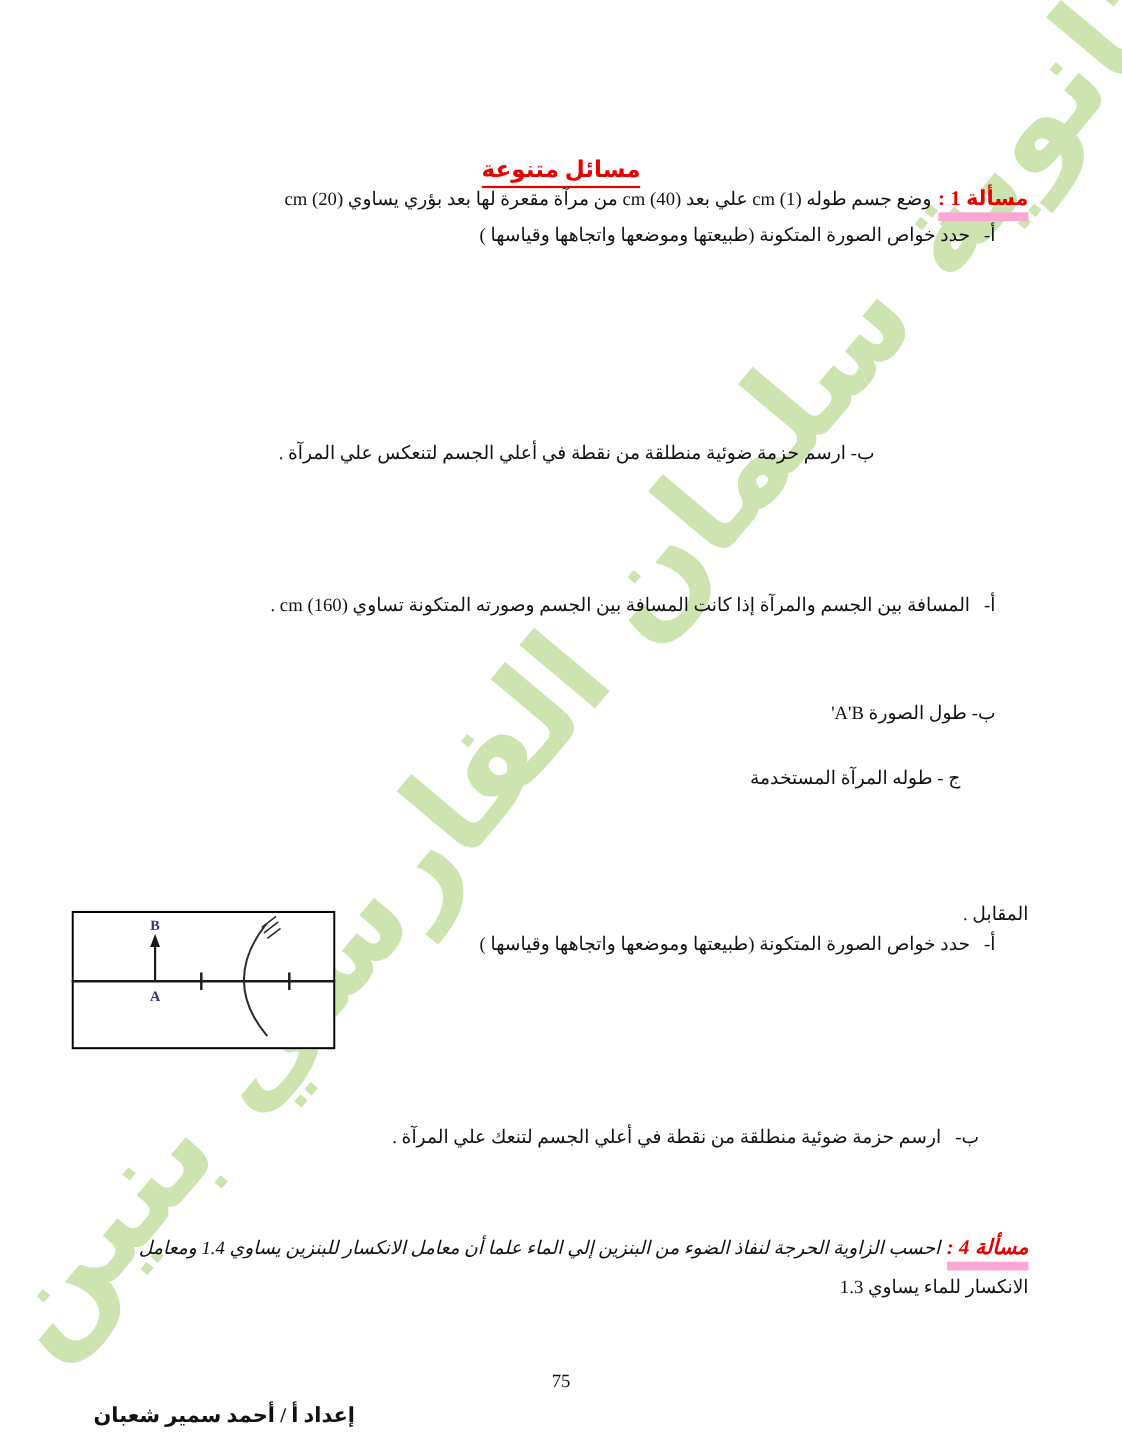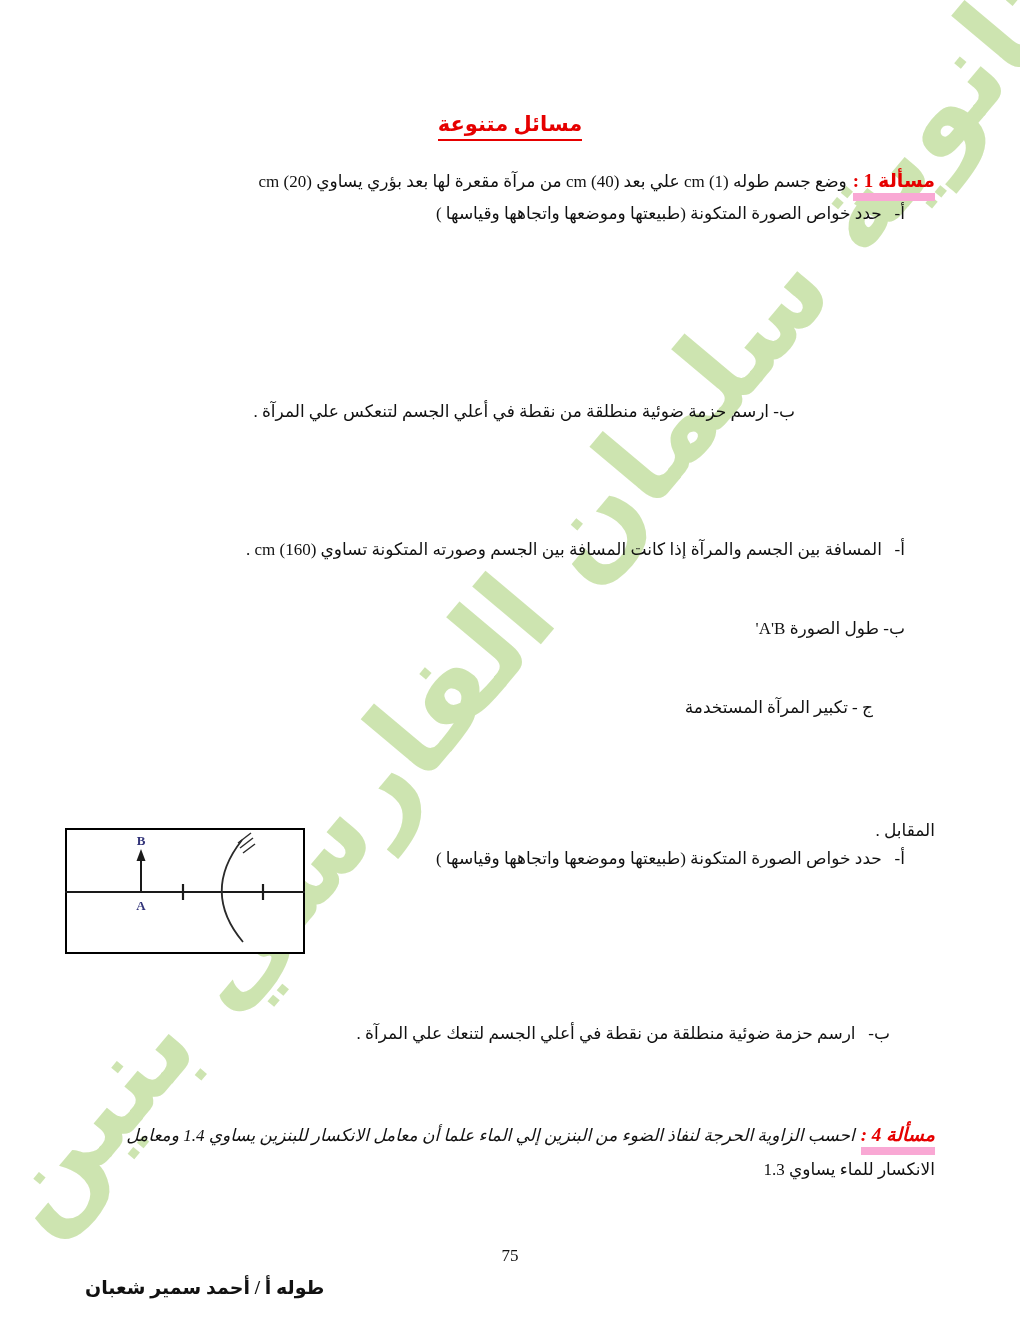--- a/index.html
+++ b/index.html
@@ -87,33 +87,33 @@
 </style>
 </head>
 <body>
 
 <div class="page">
 
   <div class="watermark">ثانوية سلمان الفارسي بنين</div>
 
   <div class="layer">
 
-    <div class="doc-title" style="top:112px;">
+    <div class="doc-title" style="top:142px;">
       <span class="tspan">مسائل متنوعة</span>
     </div>
 
     <div class="line" style="top:168px;right:85px;">
       <span class="mas-label">مسألة 1 :</span><span>وضع جسم طوله (1) cm علي بعد (40) cm من مرآة مقعرة لها بعد بؤري يساوي (20) cm</span>
     </div>
     <div class="line" style="top:201px;right:115px;">أ-&nbsp;&nbsp; حدد خواص الصورة المتكونة (طبيعتها وموضعها واتجاهها وقياسها )</div>
     <div class="line" style="top:399px;right:225px;">ب- ارسم حزمة ضوئية منطلقة من نقطة في أعلي الجسم لتنعكس علي المرآة .</div>
 
     <div class="line" style="top:537px;right:115px;">أ-&nbsp;&nbsp; المسافة بين الجسم والمرآة إذا كانت المسافة بين الجسم وصورته المتكونة تساوي (160) cm .</div>
-    <div class="line" style="top:616px;right:115px;margin-left:40px;">ب- طول الصورة A'B'</div>
-    <div class="line" style="top:695px;right:147px;">ج - تكبير المرآة المستخدمة</div>
+    <div class="line" style="top:636px;right:115px;margin-left:40px;">ب- طول الصورة A'B'</div>
+    <div class="line" style="top:695px;right:147px;">ج - طوله المرآة المستخدمة</div>
 
     <div class="line" style="top:818px;right:85px;">المقابل .</div>
     <div class="line" style="top:846px;right:115px;">أ-&nbsp;&nbsp; حدد خواص الصورة المتكونة (طبيعتها وموضعها واتجاهها وقياسها )</div>
     <div class="line" style="top:1021px;right:130px;">ب-&nbsp;&nbsp; ارسم حزمة ضوئية منطلقة من نقطة في أعلي الجسم لتنعك علي المرآة .</div>
 
     <div class="diagram">
       <svg width="240" height="126" viewBox="0 0 240 126">
 
         <rect x="1" y="1" width="238" height="124" fill="none" stroke="#000" stroke-width="2"></rect>
 
@@ -137,16 +137,16 @@
         <text x="76" y="82" text-anchor="middle" font-size="13" font-weight="bold" fill="#33357a" font-family="Liberation Serif, DejaVu Serif, serif">A</text>
       </svg>
     </div>
 
     <div class="line" style="top:1122px;right:85px;font-style:italic;">
       <span class="mas-label">مسألة 4 :</span><span>احسب الزاوية الحرجة لنفاذ الضوء من البنزين إلي الماء علما أن معامل الانكسار للبنزين يساوي 1.4 ومعامل</span>
     </div>
     <div class="line" style="top:1157px;right:85px;text-align:center;">الانكسار للماء يساوي 1.3</div>
 
     <div class="pagenum" style="top:1246px;">75</div>
-    <div class="footer" style="top:1276px;left:85px;">طوله أ / أحمد سمير شعبان</div>
+    <div class="footer" style="top:1276px;left:85px;">إعداد أ / أحمد سمير شعبان</div>
 
   </div>
 </div>
 
 </body></html>

